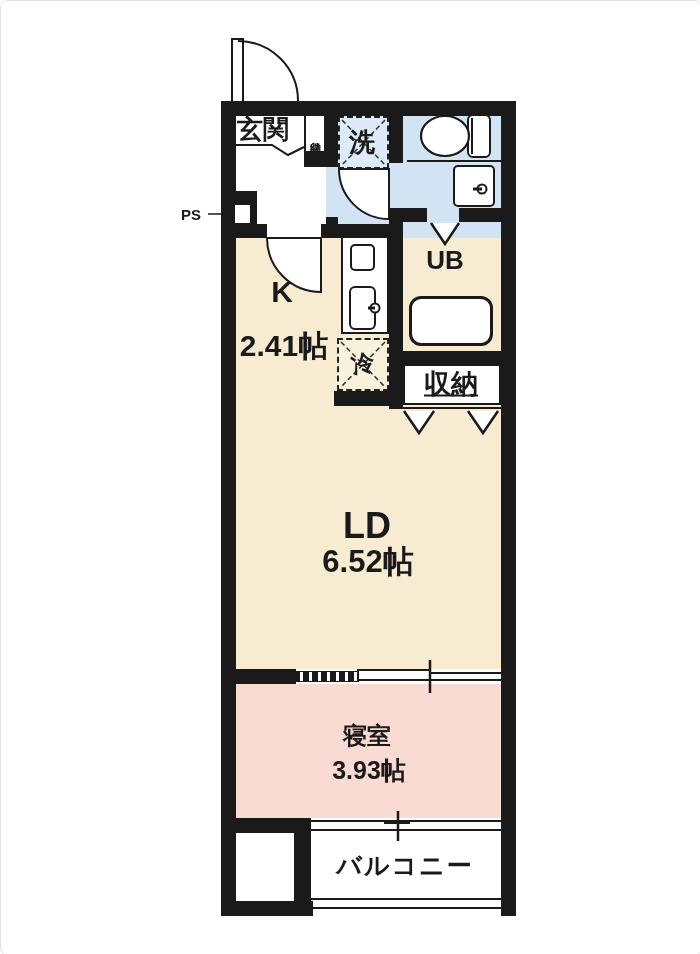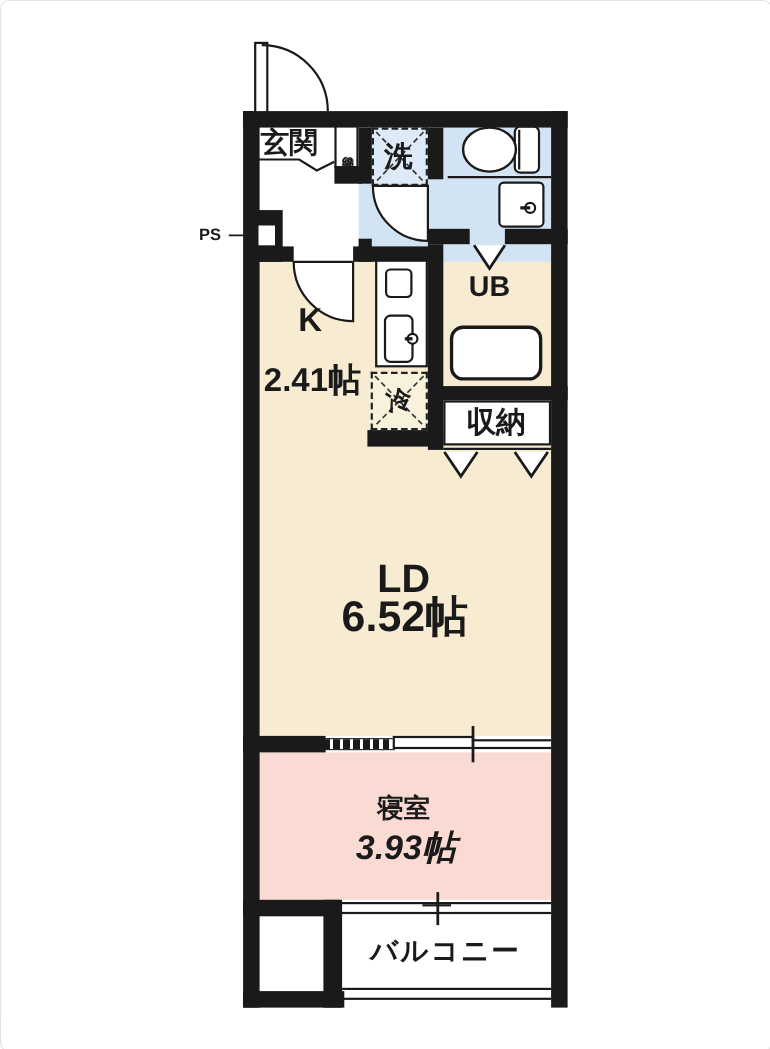--- a/index.html
+++ b/index.html
@@ -127,19 +127,19 @@
   </svg>
 
   <div class="lbl" style="left:262px;top:128px;font-size:26px;">玄関</div>
   <div class="lbl" style="left:314px;top:132px;font-size:11px;writing-mode:vertical-rl;">収納</div>
   <div class="lbl" style="left:361px;top:141px;font-size:26px;">洗</div>
   <div class="lbl" style="left:190px;top:213px;font-size:15px;">PS</div>
   <div class="lbl" style="left:281px;top:291px;font-size:30px;">K</div>
   <div class="lbl" style="left:283px;top:321px;font-size:30px;margin-top:24px;">2.41帖</div>
   <div class="lbl" style="left:444px;top:259px;font-size:26px;">UB</div>
   <div class="lbl" style="left:362px;top:363px;font-size:23px;transform:translate(-50%,-50%) rotate(-14deg);">冷</div>
-  <div class="lbl" style="left:450px;top:383px;font-size:27px;">収納</div>
+  <div class="lbl" style="left:450px;top:383px;font-size:27px;text-decoration:underline;">収納</div>
   <div class="lbl" style="left:366px;top:525px;font-size:36px;">LD</div>
-  <div class="lbl" style="left:367px;top:560px;font-size:39px;">6.52帖</div>
+  <div class="lbl" style="left:367px;top:560px;font-size:31px;">6.52帖</div>
   <div class="lbl" style="left:366px;top:735px;font-size:24px;">寝室</div>
-  <div class="lbl" style="left:368px;top:769px;font-size:31px;font-style:italic;">3.93帖</div>
+  <div class="lbl" style="left:368px;top:769px;font-size:25px;">3.93帖</div>
   <div class="lbl" style="left:404px;top:864px;font-size:25px;letter-spacing:2px;">バルコニー</div>
 </div>
 
 </body></html>

